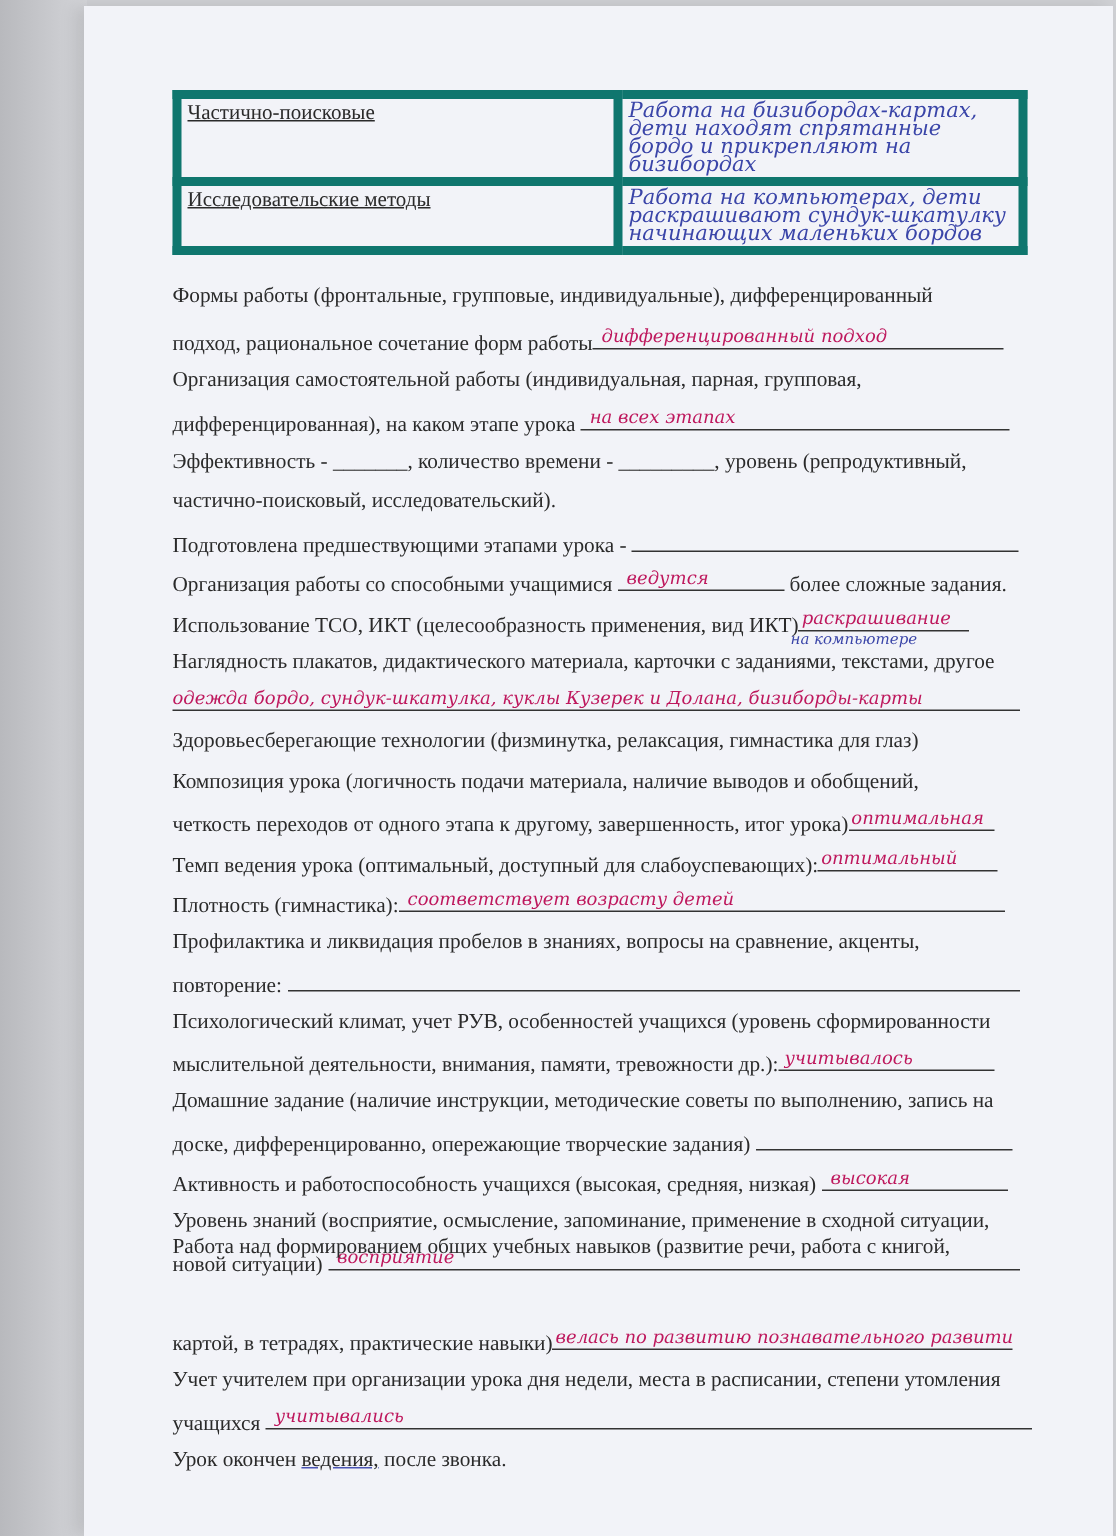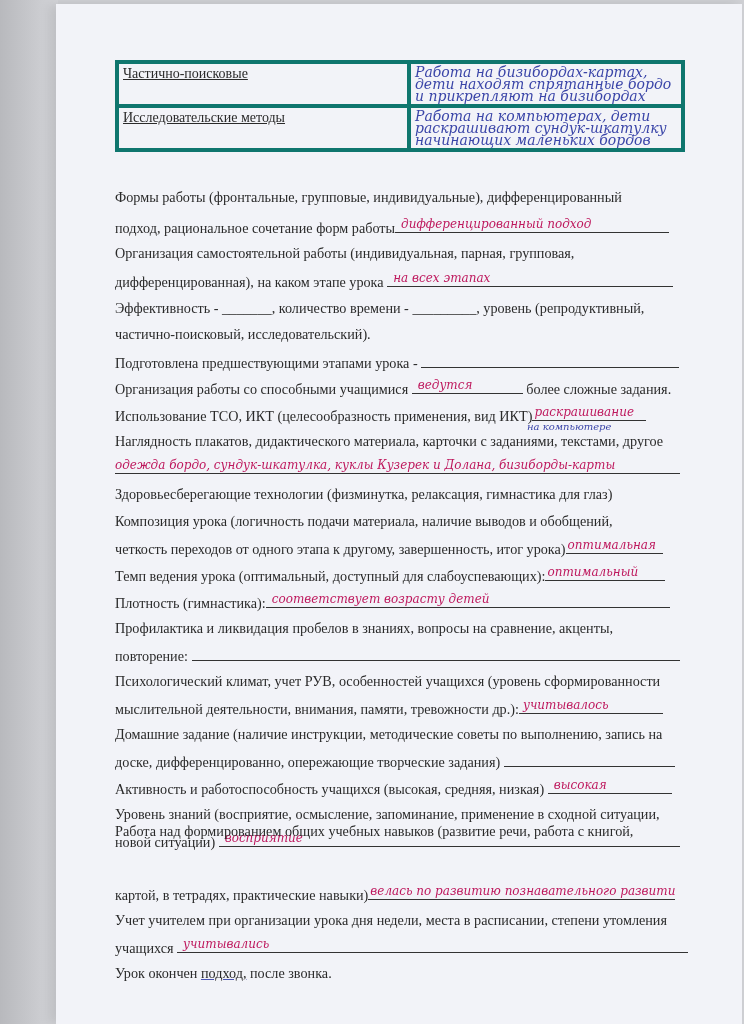--- a/index.html
+++ b/index.html
@@ -19,21 +19,21 @@
     background: linear-gradient(90deg, #b8b9bd 0%, #d4d5d9 100%);
   }
   .content {
     position: absolute; left: 115px; top: 60px; width: 570px;
     color: #2a2a2a; font-size: 14.2px;
   }
   table.methods {
     width: 570px; border-collapse: collapse; position: absolute; left: 0; top: 0;
   }
   table.methods td {
-    border: 4px solid #0f766e; vertical-align: top; padding: 2px 4px;
+    border: 6px solid #0f766e; vertical-align: top; padding: 2px 4px;
     height: 20px;
   }
   table.methods td.label { width: 280px; text-decoration: underline; font-size: 14px; }
   table.methods td.hw { font-family: "DejaVu Serif", serif; font-style: italic; color: #3a45a8; font-size: 14px; line-height: 12px; }
   .r1 td { height: 58px; }
   .r2 td { height: 34px; }
   .r3 td { height: 28px; }
   .line {
     position: absolute; left: 0; width: 570px; white-space: nowrap; line-height: 18px;
   }
@@ -102,14 +102,14 @@
 
   <div class="line" style="top:745px">Уровень знаний (восприятие, осмысление, запоминание, применение в сходной ситуации,</div>
   <div class="line" style="top:771px"><span>новой ситуации)</span> <span class="fill" style="width:455px">восприятие</span></div>
 
   <div class="line" style="top:762px">Работа над формированием общих учебных навыков (развитие речи, работа с книгой,</div>
   <div class="line" style="top:824px"><span>картой, в тетрадях, практические навыки)</span><span class="fill" style="width:305px;padding-left:2px">велась по развитию познавательного развития</span></div>
 
   <div class="line" style="top:851px">Учет учителем при организации урока дня недели, места в расписании, степени утомления</div>
   <div class="line" style="top:877px"><span>учащихся</span> <span class="fill" style="width:505px">учитывались</span></div>
 
-  <div class="line" style="top:904px"><span>Урок окончен </span><span class="u">подход,</span><span> после звонка.</span></div>
+  <div class="line" style="top:904px"><span>Урок окончен </span><span class="u">ведения,</span><span> после звонка.</span></div>
 </div>
 
 </body></html>

